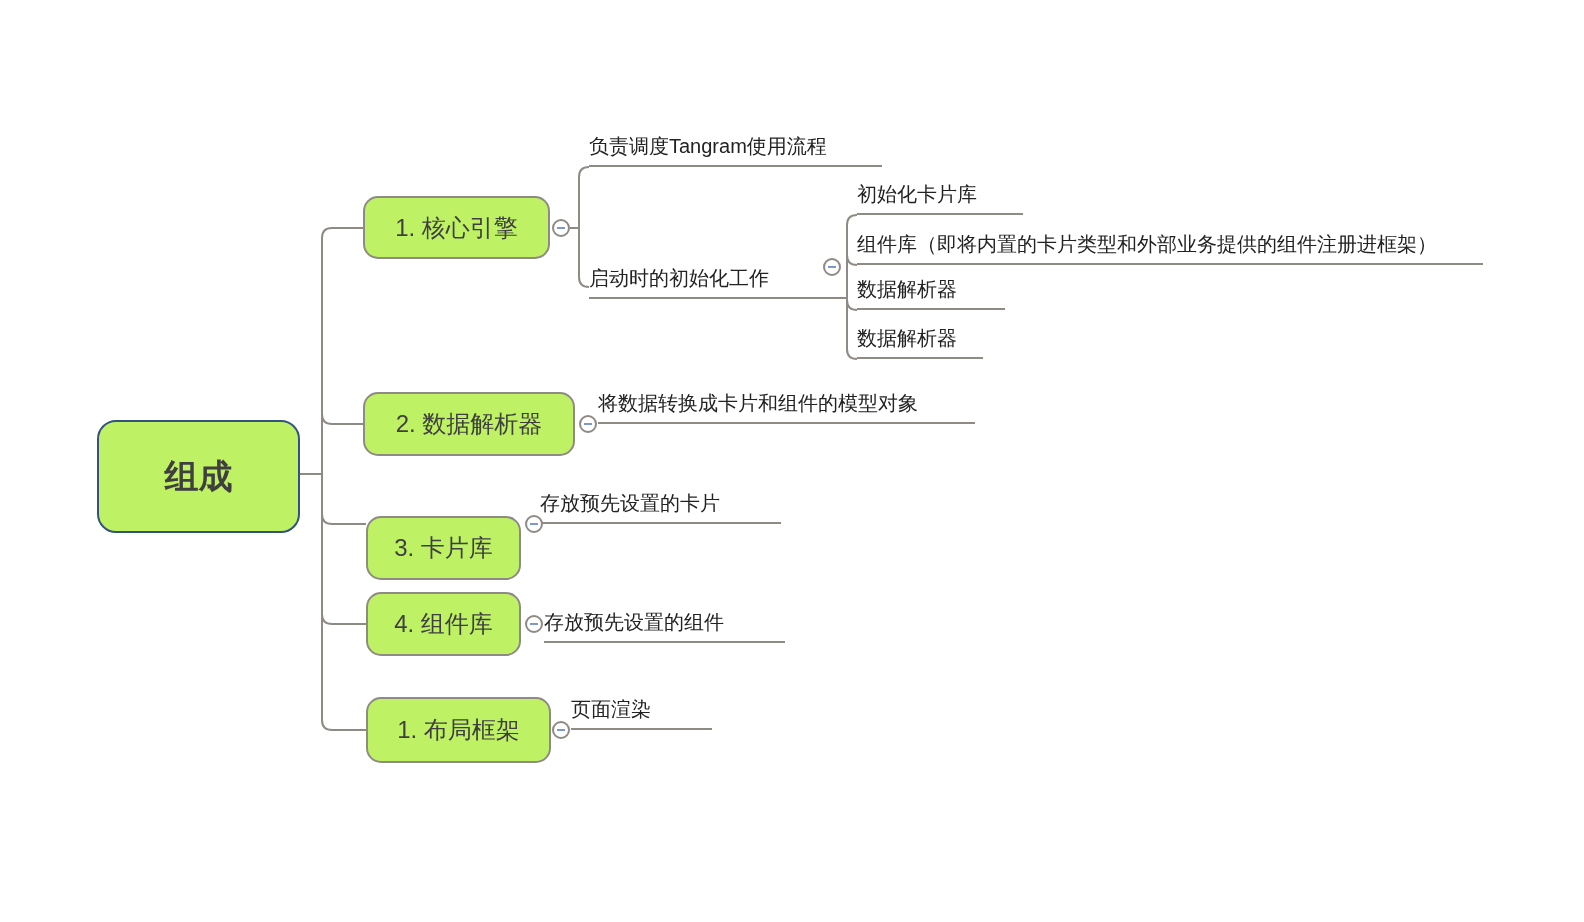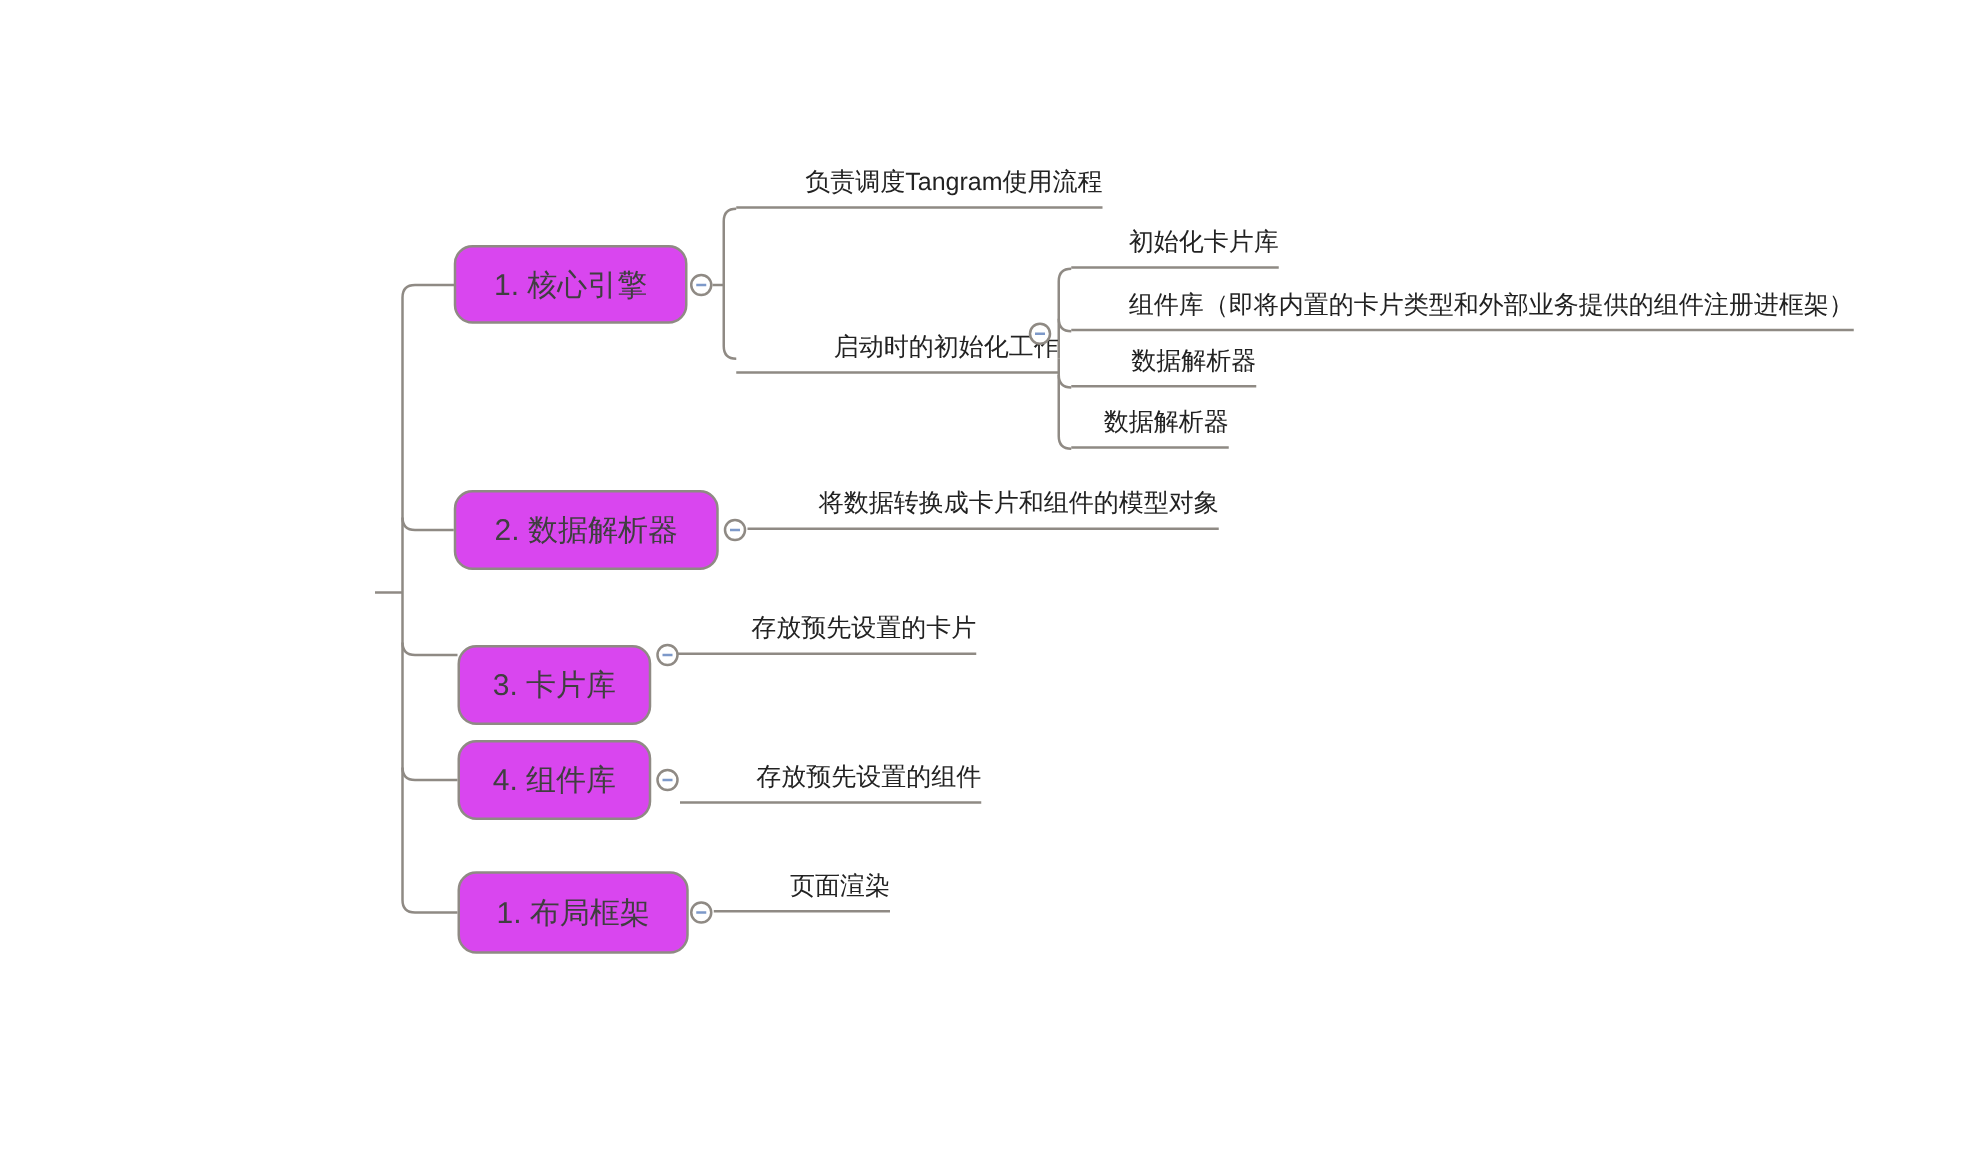--- a/index.html
+++ b/index.html
@@ -8,21 +8,21 @@
     width:1584px;height:922px;
     background:#ffffff;
     font-family:"Liberation Sans","DejaVu Sans",sans-serif;
     overflow:hidden;
   }
   svg.connectors{position:absolute;left:0;top:0;width:1584px;height:922px;}
   svg.connectors path{fill:none;stroke:#8f8a84;stroke-width:2;stroke-linecap:butt;}
 
   .topic-box{
     position:absolute;
-    background:#d946ef;
+    background:#bef264;
     border:2px solid #8f8a84;
     border-radius:15px;
     display:flex;align-items:center;justify-content:center;
     color:#3f3f3f;
     font-size:24px;
     box-sizing:border-box;
     white-space:nowrap;
   }
   #root-topic{
     border:2.5px solid #34537d;
@@ -33,21 +33,21 @@
   }
   .leaf{
     position:absolute;
     height:34px;
     box-sizing:border-box;
     border-bottom:2px solid #8f8a84;
     padding-bottom:6px;
     line-height:26px;
     font-size:20px;
     color:#222222;
-    text-align:right;
+    text-align:left;
     white-space:nowrap;
     overflow:visible;
   }
   .toggle{
     position:absolute;
     width:18px;height:18px;
     box-sizing:border-box;
     border:2px solid #8f8a84;
     border-radius:50%;
     background:#ffffff;
@@ -98,20 +98,21 @@
     <path d="M 570 228 H 579"></path>
     <path d="M 579 228 V 177 Q 579 167 589 167"></path>
     <path d="M 579 228 V 277 Q 579 287 589 287"></path>
 
     <path d="M 847 287 V 225 Q 847 215 857 215"></path>
     <path d="M 847 287 V 349 Q 847 359 857 359"></path>
     <path d="M 847 255 Q 847 265 857 265"></path>
     <path d="M 847 300 Q 847 310 857 310"></path>
   </svg>
 
+  <div id="root-topic" class="topic-box">组成</div>
 
   <div id="b1" class="topic-box">1. 核心引擎</div>
   <div id="b2" class="topic-box">2. 数据解析器</div>
   <div id="b3" class="topic-box">3. 卡片库</div>
   <div id="b4" class="topic-box">4. 组件库</div>
   <div id="b5" class="topic-box">1. 布局框架</div>
 
   <div id="n1a" class="leaf">负责调度Tangram使用流程</div>
   <div id="n1b" class="leaf">启动时的初始化工作</div>
   <div id="g1" class="leaf">初始化卡片库</div>

